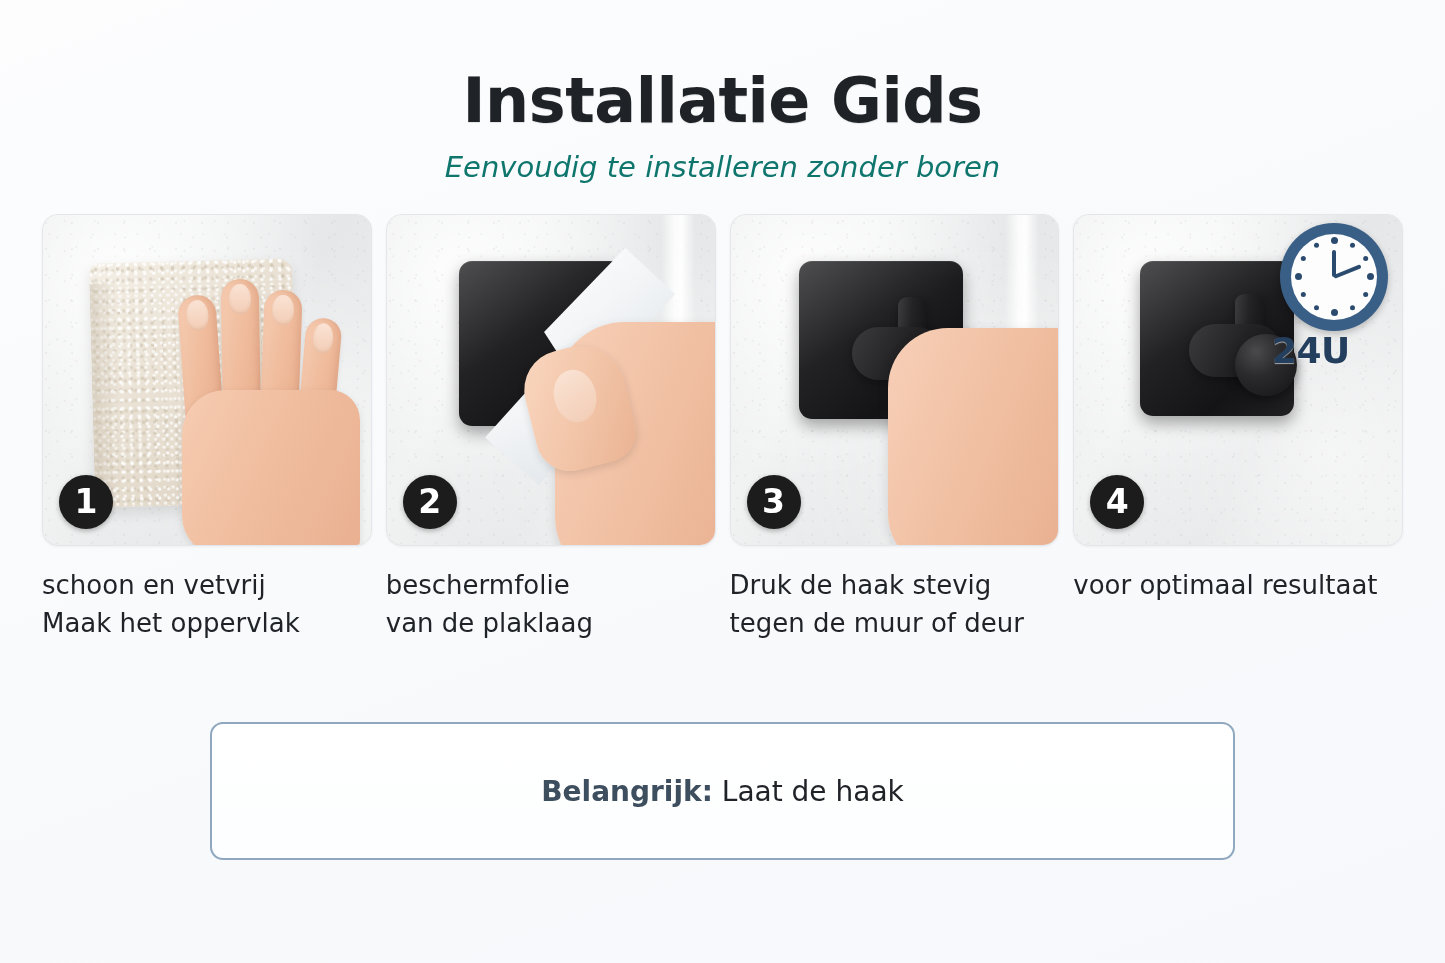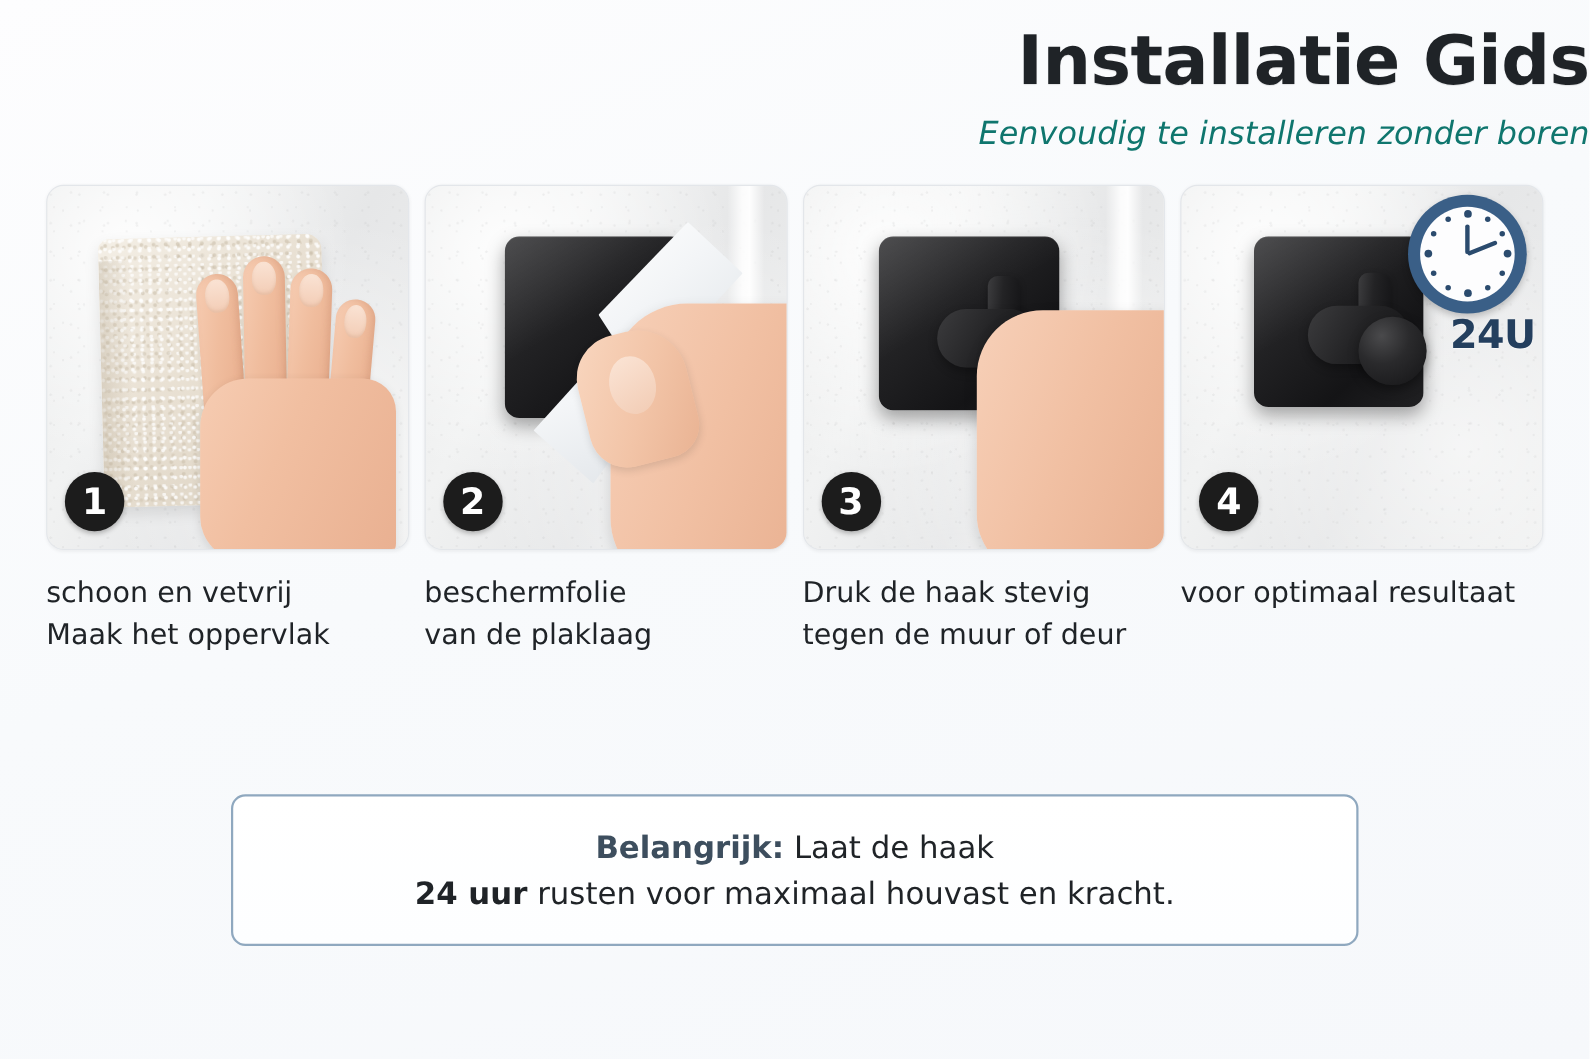--- a/index.html
+++ b/index.html
@@ -11,22 +11,23 @@
   }
 
   body {
     font-family: "DejaVu Sans", "Liberation Sans", sans-serif;
     background: linear-gradient(160deg, #fdfdfe 0%, #f8fafc 45%, #f6f8fb 100%);
     position: relative;
   }
 
   
   .header {
-    text-align: right;
+    text-align: center;
     padding-top: 22px;
+    margin-top: 46px;
   }
   .title {
     font-size: 62px;
     font-weight: 700;
     color: #1f2327;
     letter-spacing: -0.5px;
     line-height: 1.08;
     text-shadow: 0 1px 1px rgba(0,0,0,0.10);
   }
   .subtitle {
@@ -322,21 +323,21 @@
     opacity: 0.92;
   }
 
   
   .clock-wrap {
     position: absolute;
     right: 6px;
     top: 8px;
     width: 124px;
     z-index: 10;
-    text-align: right;
+    text-align: left;
   }
   .clock {
     position: relative;
     width: 108px;
     height: 108px;
     margin: 0 auto;
     border-radius: 50%;
     background: #3a5f87;
     box-shadow: 0 3px 7px rgba(0,0,0,0.22);
   }
@@ -540,16 +541,13 @@
       <div>voor optimaal resultaat</div>
     </div>
   </div>
 
 </div>
 
 <div class="note">
   <div class="note-line">
     <span class="strong">Belangrijk:</span><span> Laat de haak</span>
   </div>
-  <div class="note-line">
-    <span class="strong-dark">24 uur</span><span> rusten voor maximaal houvast en kracht.</span>
-  </div>
 </div>
 
 </body></html>

